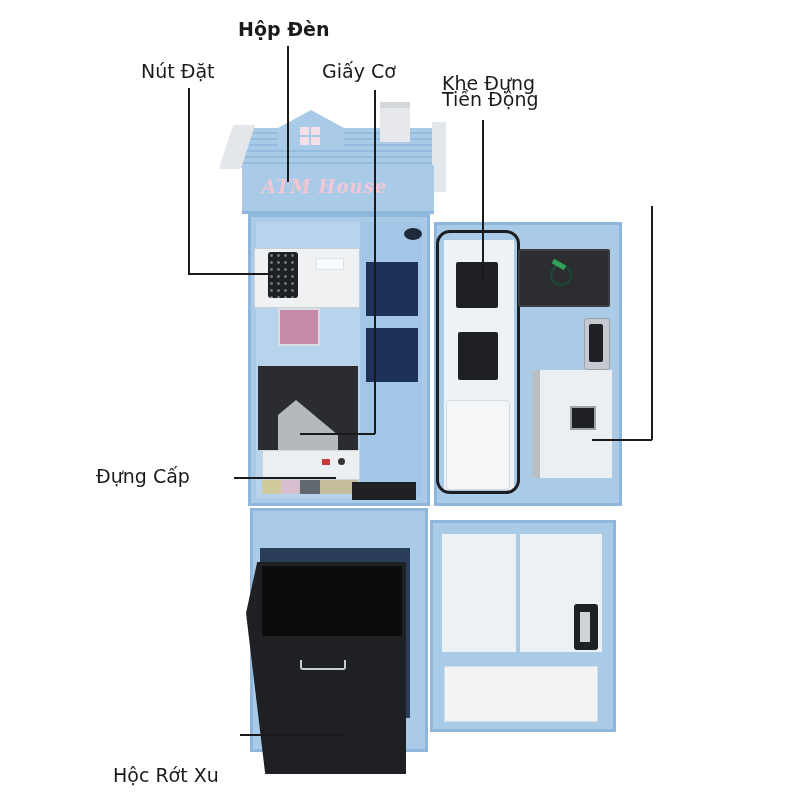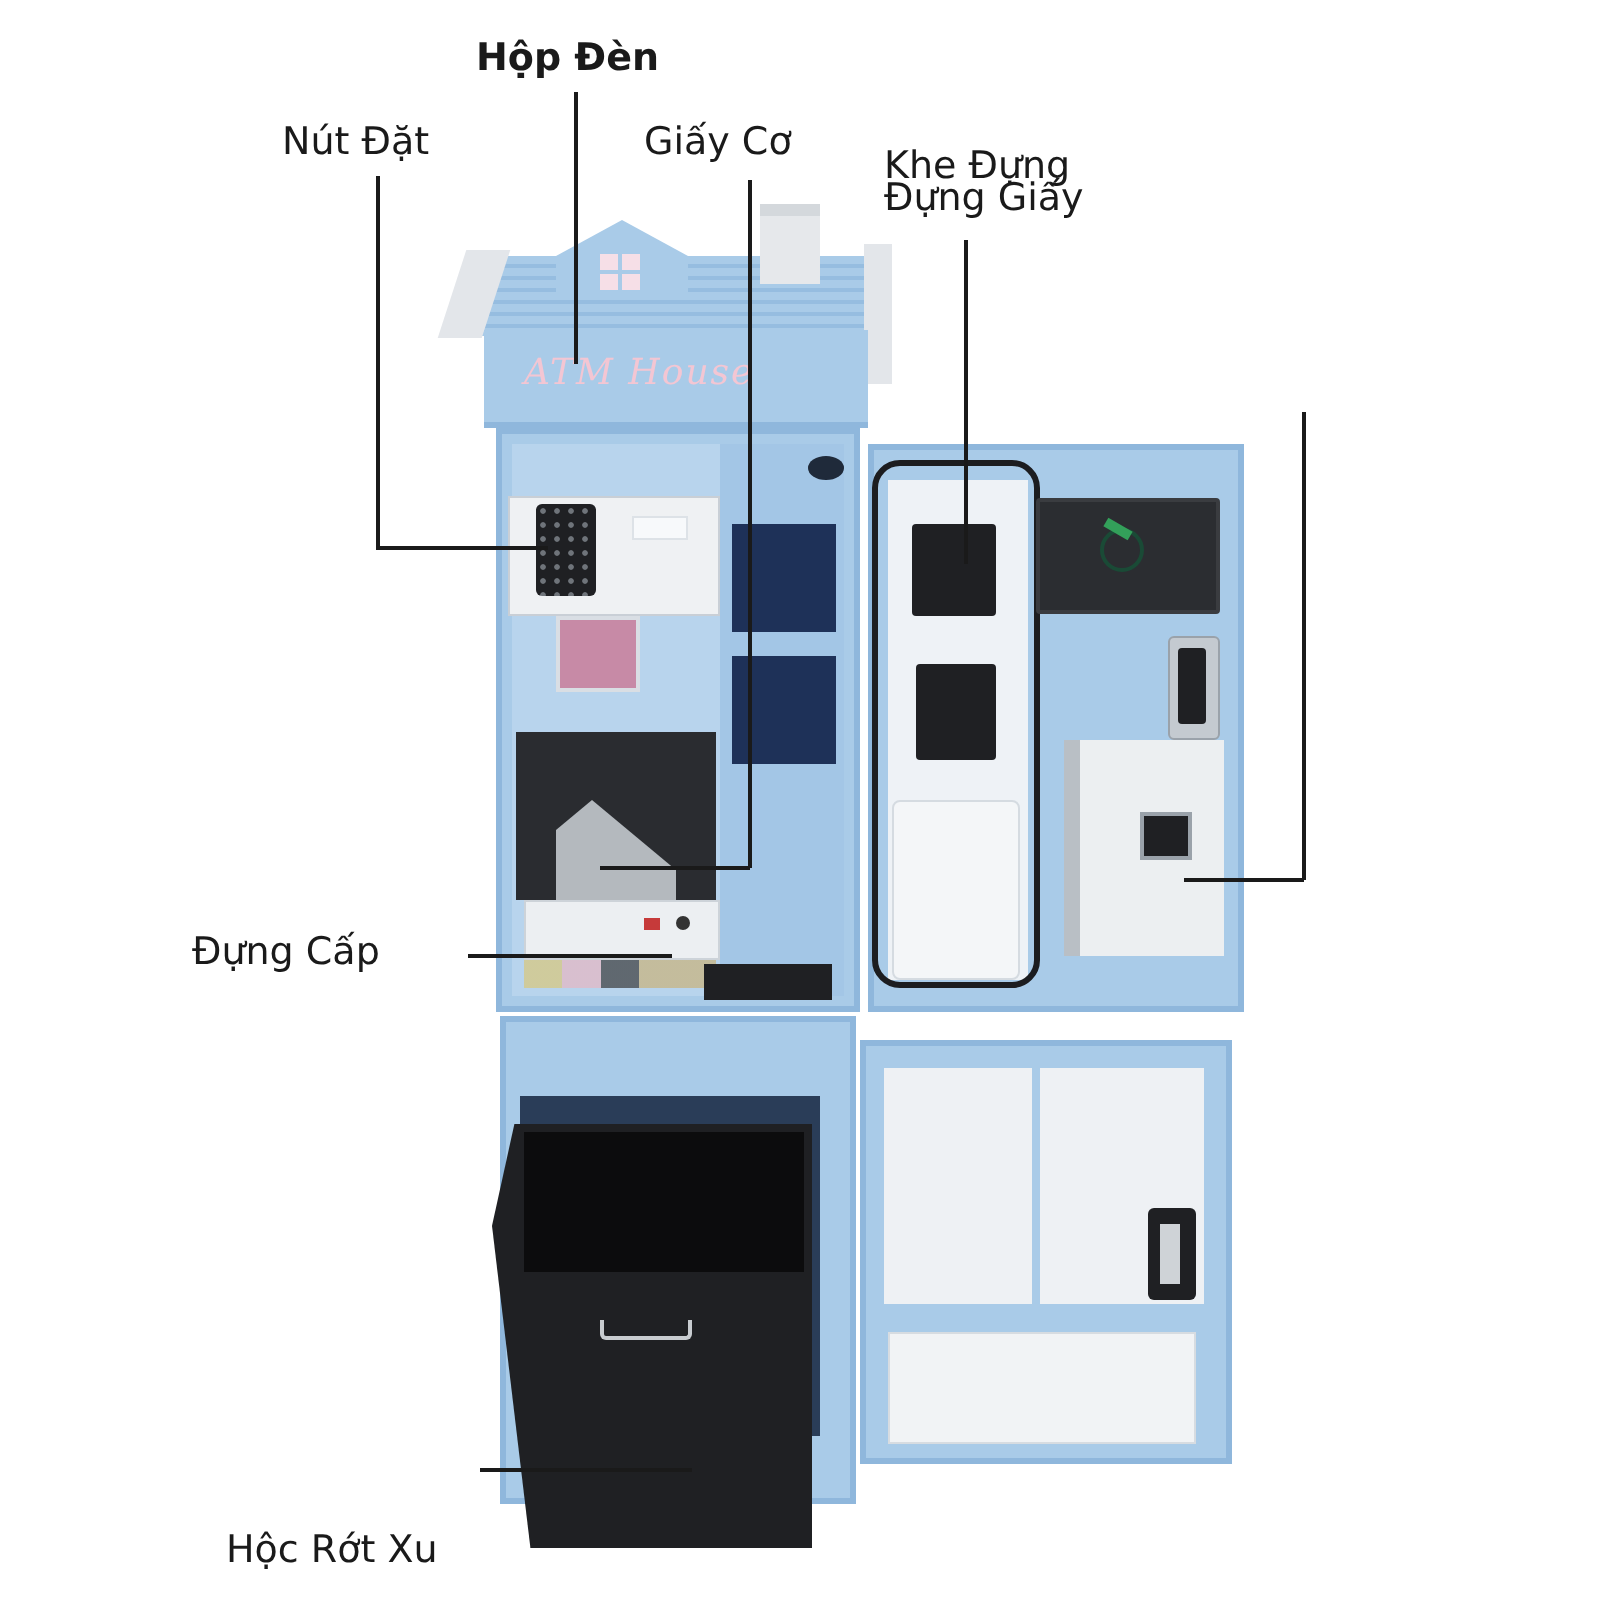--- a/index.html
+++ b/index.html
@@ -26,21 +26,21 @@
   <div class="abs" style="left:278px;top:110px;width:66px;height:40px;background:#a9cbe8;
               clip-path:polygon(50% 0,100% 45%,100% 100%,0 100%,0 45%);"></div>
   <div class="abs" style="left:300px;top:127px;width:20px;height:18px;
               background:linear-gradient(90deg,#f6dfe7 0 45%,transparent 45% 55%,#f6dfe7 55%);"></div>
   <div class="abs" style="left:300px;top:135px;width:20px;height:2px;background:#a9cbe8;"></div>
 
   <div class="abs" style="left:380px;top:102px;width:30px;height:34px;background:#e6e8eb;border-top:6px solid #d4d8dc;"></div>
 
   <div class="abs blue" style="left:242px;top:165px;width:192px;height:46px;border-bottom:3px solid #8fb7dc;"></div>
   <div class="abs" style="left:262px;top:176px;width:160px;height:24px;font-family:'DejaVu Serif',serif;
-              font-style:italic;font-weight:normal;font-size:18px;color:#f3c6d3;letter-spacing:1px;">ATM House</div>
+              font-style:italic;font-weight:bold;font-size:18px;color:#f3c6d3;letter-spacing:1px;">ATM House</div>
 
   <div class="abs blue" style="left:248px;top:214px;width:182px;height:292px;border:3px solid #8fb7dc;box-sizing:border-box;"></div>
   <div class="abs" style="left:256px;top:222px;width:104px;height:276px;background:#b8d4ed;"></div>
 
   <div class="abs blue-d" style="left:360px;top:222px;width:62px;height:276px;background:#a3c6e6;"></div>
   <div class="abs navy" style="left:366px;top:262px;width:52px;height:54px;"></div>
   <div class="abs navy" style="left:366px;top:328px;width:52px;height:54px;"></div>
   <div class="abs" style="left:404px;top:228px;width:18px;height:12px;border-radius:50%;background:#1f2a3a;"></div>
 
   <div class="abs" style="left:254px;top:248px;width:104px;height:58px;background:#eff1f3;border:1px solid #c9cfd6;"></div>
@@ -106,21 +106,21 @@
 </div>
 
 <div>
   <div class="label" style="left:322px;top:60px;">Giấy Cơ</div>
   <div class="line" style="left:374px;top:90px;width:1.5px;height:344px;"></div>
   <div class="line" style="left:300px;top:433px;width:75px;height:1.5px;"></div>
 </div>
 
 <div>
   <div class="label" style="left:442px;top:72px;">Khe Đựng</div>
-  <div class="label" style="left:442px;top:88px;">Đựng Giấy</div>
+  <div class="label" style="left:442px;top:88px;">Tiền Động</div>
   <div class="line" style="left:482px;top:120px;width:1.5px;height:162px;"></div>
 </div>
 
 <div>
   <div class="label" style="left:96px;top:465px;">Đựng Cấp</div>
   <div class="line" style="left:234px;top:477px;width:102px;height:1.5px;"></div>
 </div>
 
 <div>
   <div class="label" style="left:113px;top:726px;margin-top:38px;">Hộc Rớt Xu</div>

